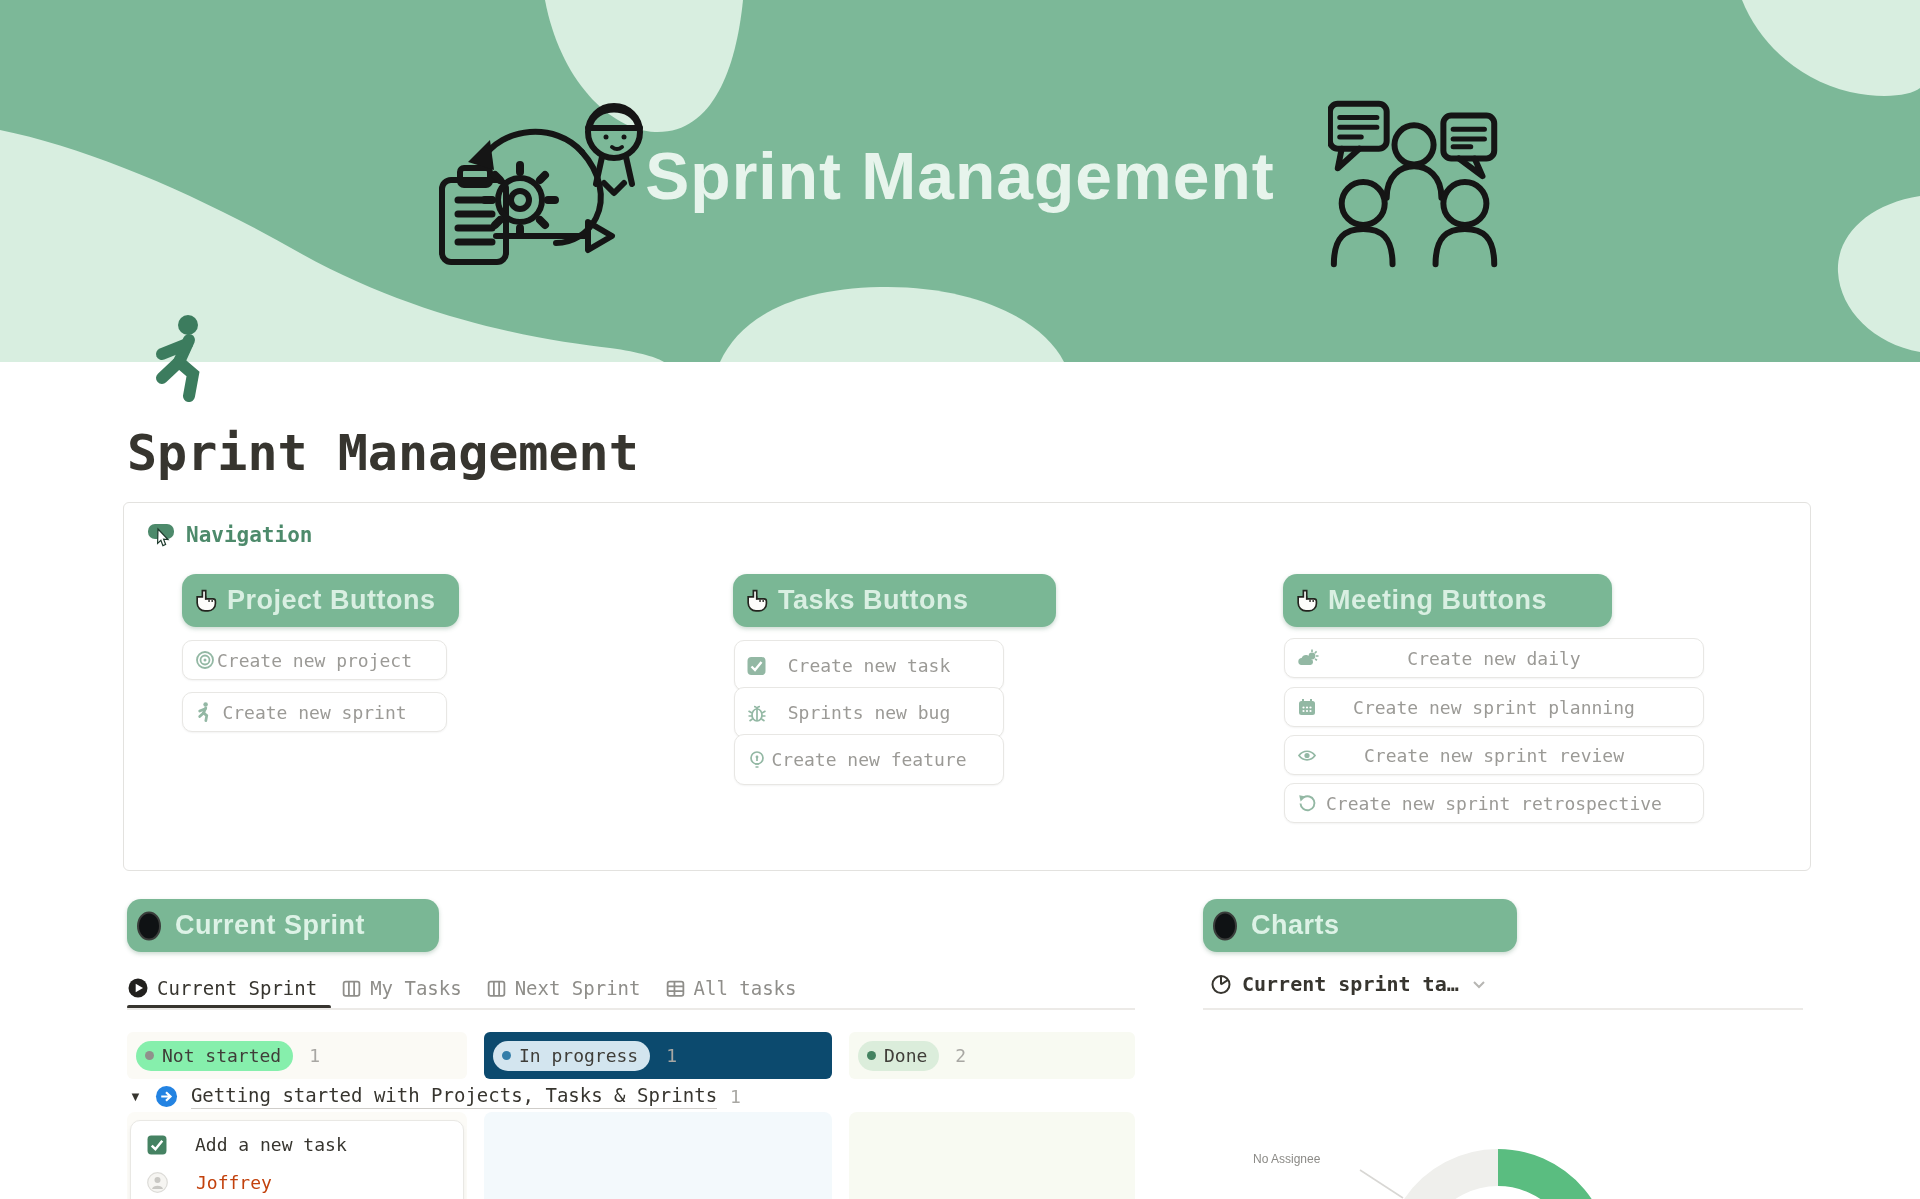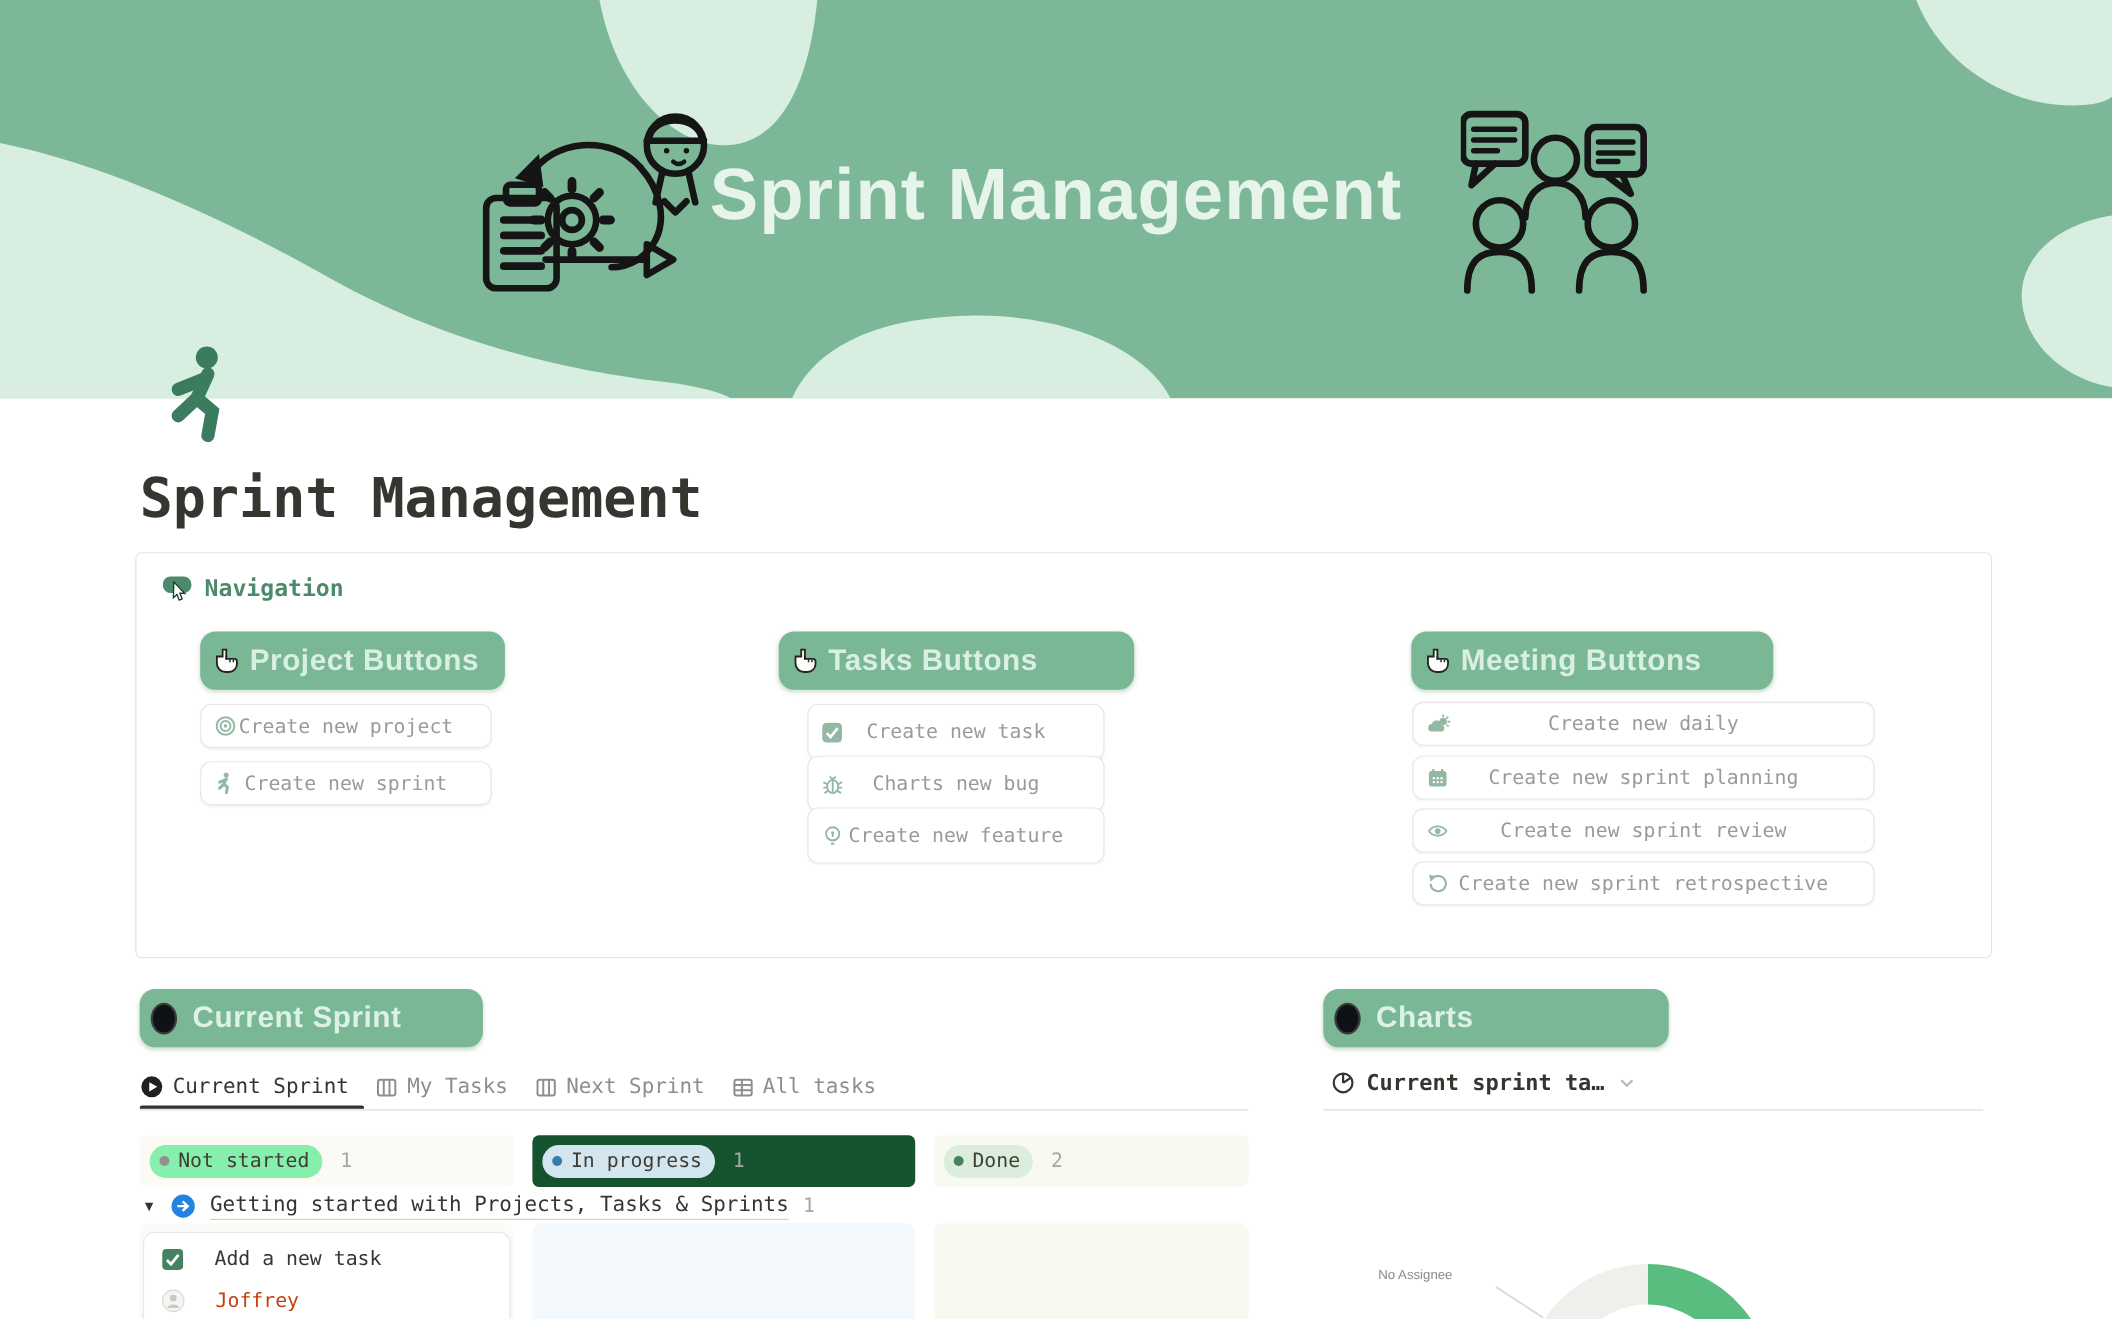--- a/index.html
+++ b/index.html
@@ -22,21 +22,21 @@
 
   
   .callout{position:absolute;left:123px;top:502px;width:1686px;height:367px;background:#fff;
     border:1.5px solid #e3e2df;border-radius:6px;}
   .nav-head{position:absolute;left:148px;top:522px;display:flex;align-items:center;gap:11px;}
   .nav-label{font-size:21px;font-weight:700;color:#4d8a6b;}
   .group-pill{position:absolute;height:53px;background:#7ab795;border-radius:14px;color:#d9efe2;
     display:flex;align-items:center;gap:9px;padding-left:11px;font-weight:700;font-size:27px;
     box-shadow:0 2px 4px rgba(80,130,100,.3);letter-spacing:.5px;}
   .gp1{left:182px;top:574px;width:266px;}
-  .gp2{left:708px;top:574px;width:312px;}
+  .gp2{left:733px;top:574px;width:312px;}
   .gp3{left:1283px;top:574px;width:318px;}
   .nbtn{position:absolute;background:#fff;border:1.5px solid #e8e7e4;border-radius:10px;
     box-shadow:0 1px 2px rgba(0,0,0,.05);display:flex;align-items:center;justify-content:center;
     font-family:"DejaVu Sans Mono","Liberation Mono",monospace;font-size:18px;color:#9b9a96;cursor:pointer;}
   .nbtn .bico{position:absolute;left:12px;top:50%;transform:translateY(-50%);display:flex;}
   .c1{left:182px;width:265px;height:40px;}
   .c2{left:734px;width:270px;height:51px;}
   .c3{left:1284px;width:420px;height:40px;}
 
   
@@ -55,21 +55,21 @@
   .tabs-divider{position:absolute;left:127px;top:1008px;width:1008px;height:1.5px;background:#eceae7;}
   .charts-tab{position:absolute;left:1210px;top:972px;display:flex;align-items:center;gap:10px;cursor:pointer;}
   .charts-tab-label{font-family:"DejaVu Sans Mono","Liberation Mono",monospace;font-weight:700;
     font-size:20px;color:#37352f;}
   .charts-divider{position:absolute;left:1203px;top:1008px;width:600px;height:1.5px;background:#eceae7;}
 
   
   .colhead{position:absolute;top:1032px;height:47px;border-radius:6px;display:flex;align-items:center;
     gap:16px;padding-left:9px;box-sizing:border-box;cursor:pointer;}
   .ch1{left:127px;width:340px;background:#fbfaf5;}
-  .ch2{left:484px;width:348px;background:#14532d;}
+  .ch2{left:484px;width:348px;background:#0c4a6e;}
   .ch3{left:849px;width:286px;background:#f8faf2;}
   .status-pill{height:30px;border-radius:16px;display:inline-flex;align-items:center;gap:8px;
     padding:0 12px 0 9px;font-family:"DejaVu Sans Mono","Liberation Mono",monospace;font-size:18px;color:#3f3d38;}
   .sp1{background:#86efac;} .sp2{background:#d3e5ef;} .sp3{background:#dbeddb;}
   .dot{width:9px;height:9px;border-radius:50%;display:inline-block;}
   .d1{background:#90908c;} .d2{background:#337ea9;} .d3{background:#448361;}
   .colcount{font-family:"DejaVu Sans Mono","Liberation Mono",monospace;font-size:18px;color:#a8a7a3;}
 
   .group-row{position:absolute;left:129px;top:1084px;display:flex;align-items:center;gap:13px;cursor:pointer;}
   .tri{font-size:13px;color:#37352f;}
@@ -226,21 +226,21 @@
     <span>Create new task</span>
   </button>
   <button class="nbtn c2" style="top:687px;">
     <span class="bico">
       <svg width="20" height="20" viewBox="0 0 20 20" fill="none" stroke="#93b8a4" stroke-width="1.7">
         <ellipse cx="10" cy="12" rx="5" ry="6"></ellipse>
         <path d="M10 6.5 a3 3 0 0 1 3 -3 M10 6.5 a3 3 0 0 0 -3 -3"></path>
         <path d="M5 10 L1.5 8 M5 13 H1.5 M5.5 16 L2.5 18 M15 10 L18.5 8 M15 13 H18.5 M14.5 16 L17.5 18 M10 6.5 V18"></path>
       </svg>
       </span>
-    <span>Charts new bug</span>
+    <span>Sprints new bug</span>
   </button>
   <button class="nbtn c2" style="top:734px;">
     <span class="bico">
       <svg width="20" height="20" viewBox="0 0 20 20" fill="none" stroke="#93b8a4" stroke-width="1.7">
         <circle cx="10" cy="8" r="6"></circle>
         <path d="M8 14 h4 M8.5 17 h3 M10 8 v3"></path>
         <circle cx="10" cy="7" r="1.4" fill="#93b8a4" stroke="none"></circle>
       </svg>
       </span>
     <span>Create new feature</span>

